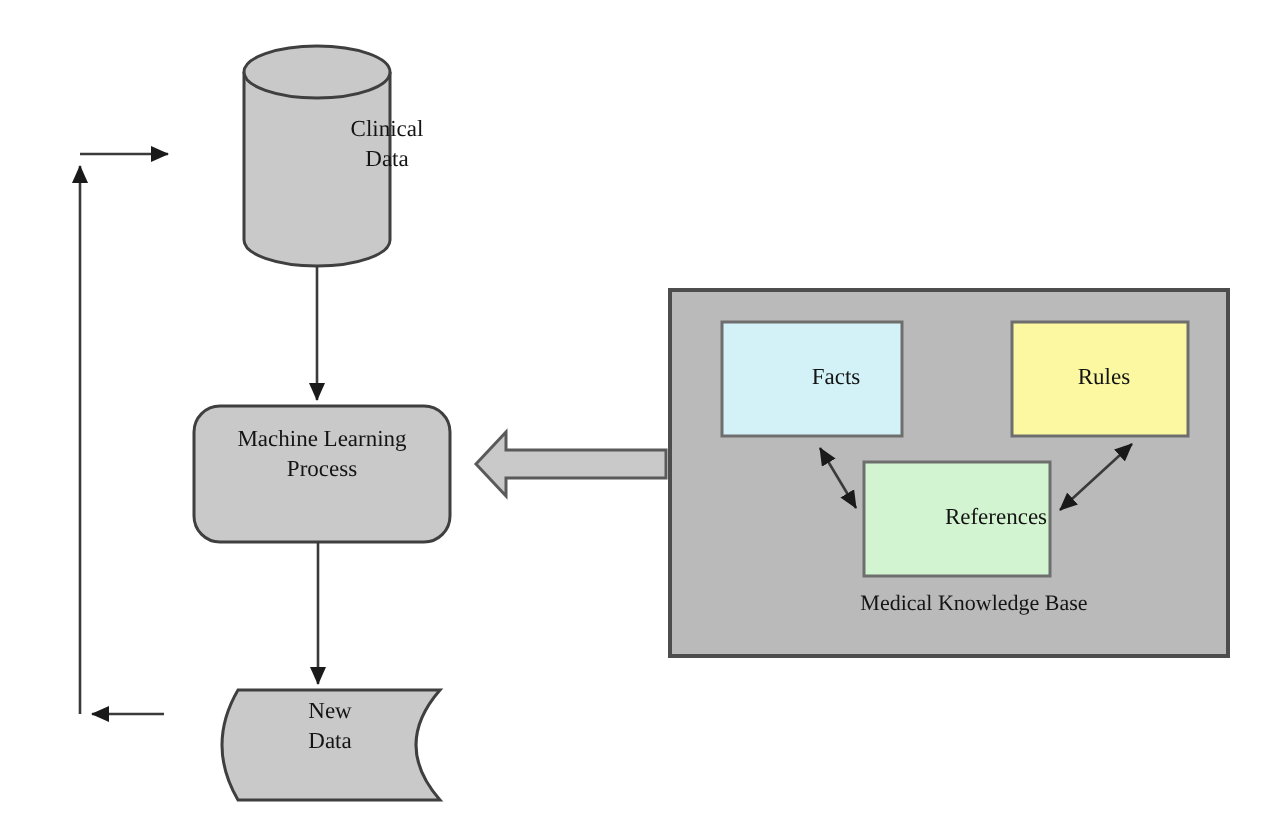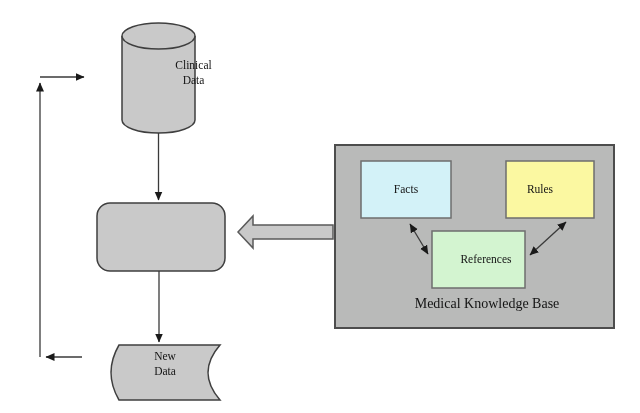--- a/index.html
+++ b/index.html
@@ -17,22 +17,23 @@
     color:#141414;
     text-align:center;
     white-space:pre-line;
     line-height:1.32;
     font-size:11.5px;
     pointer-events:none;
   }
   .lbl-flex{
     display:flex;align-items:center;justify-content:center;
     white-space:nowrap;
+    padding-left:12px;
   }
-  .kb-caption{font-size:14px;}
+  .kb-caption{font-size:11px;}
   .shape{stroke:#3f3f3f;stroke-width:1.5;}
   .kb-box{stroke:#4d4d4d;stroke-width:2;}
   .mini-box{stroke:#6e6e6e;stroke-width:1.5;}
   .conn{stroke:#3a3a3a;stroke-width:1.3;fill:none;}
   .blockarrow{stroke:#5a5a5a;stroke-width:1.5;}
 </style>
 </head>
 <body>
 
 <div class="stage">
@@ -70,20 +71,22 @@
     <rect x="432" y="231" width="93" height="57" class="mini-box" fill="#d3f4d0"></rect>
 
     <line x1="410" y1="224" x2="428" y2="254" class="conn" marker-start="url(#ah)" marker-end="url(#ah)"></line>
 
     <line x1="566" y1="222" x2="530" y2="255" class="conn" marker-start="url(#ah)" marker-end="url(#ah)"></line>
   </svg>
 
   <div class="lbl" style="left:139px;top:58px;width:63px;margin-left:23px;">Clinical
 Data</div>
 
+  <div class="lbl" style="left:97px;top:213px;width:128px;">Machine Learning
+Process</div>
 
   <div class="lbl" style="left:117px;top:349px;width:96px;">New
 Data</div>
 
   <div class="lbl lbl-flex" style="left:361px;top:161px;width:90px;height:57px;">Facts</div>
 
   <div class="lbl lbl-flex" style="left:506px;top:161px;width:68px;height:57px;">Rules</div>
 
   <div class="lbl lbl-flex" style="left:432px;top:231px;width:108px;height:57px;">References</div>
 

